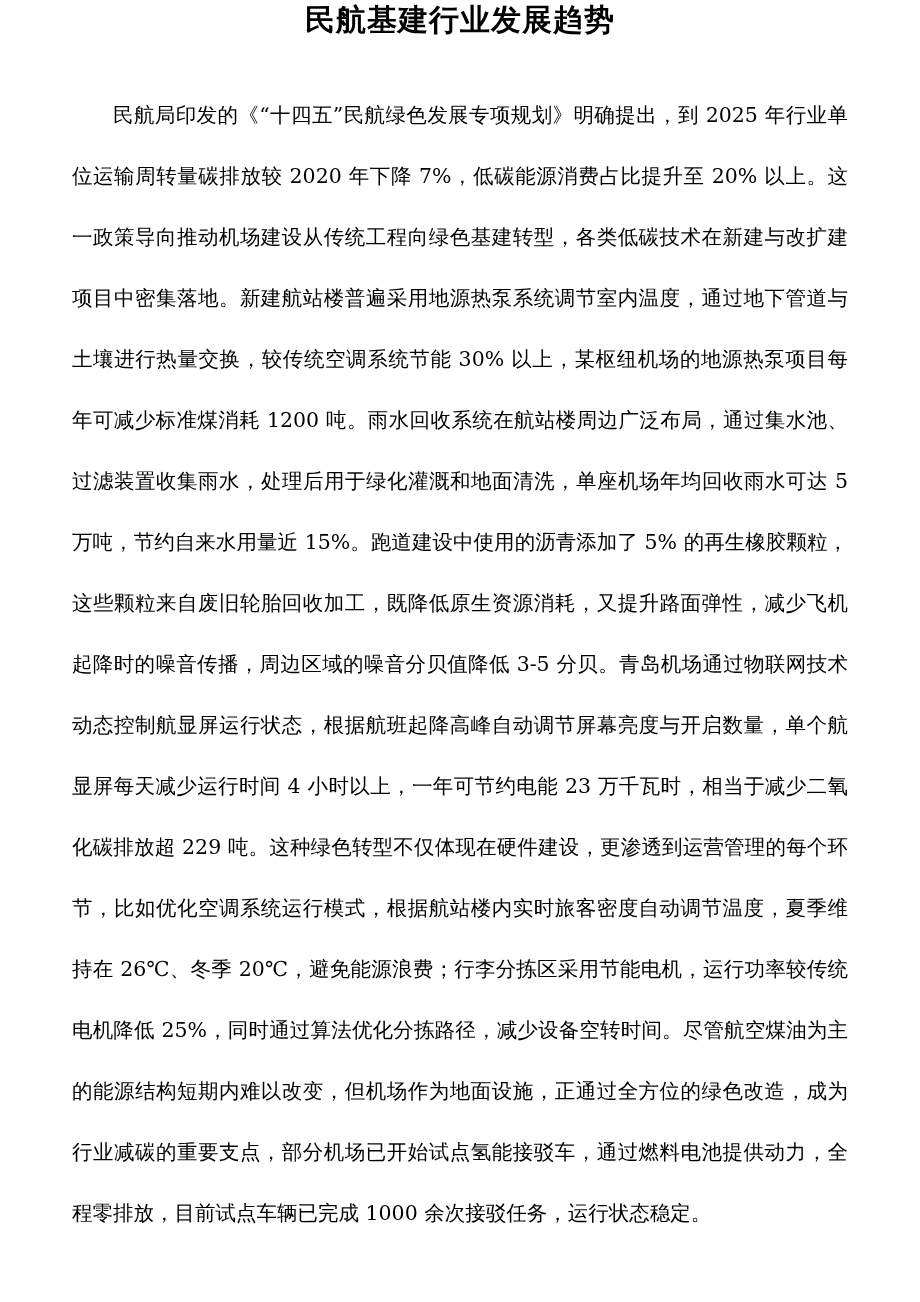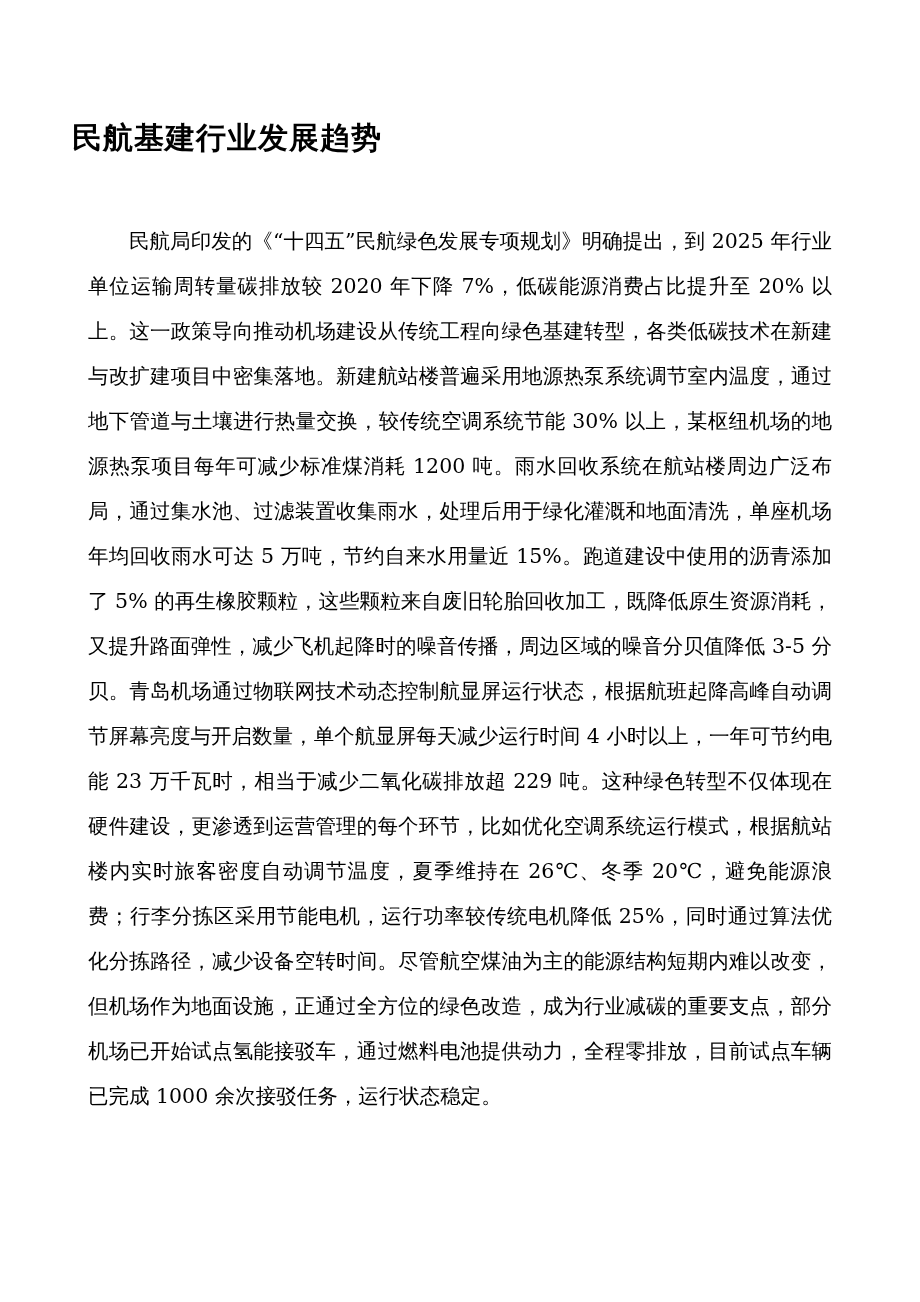--- a/index.html
+++ b/index.html
@@ -17,32 +17,32 @@
   .page {
     position: relative;
     width: 920px;
     height: 1302px;
     background: #ffffff;
     box-sizing: border-box;
     padding: 0 72px;
   }
   .doc-title {
     margin: 0;
-    padding-top: 118px;
+    text-align: center;
     font-family: "DejaVu Sans", "Liberation Sans", sans-serif;
     font-weight: bold;
     font-size: 30px;
     letter-spacing: 1px;
     color: #000000;
   }
   .body-text {
-    margin: 16px;
+    margin: 0;
     padding-top: 44px;
     font-size: 20.5px;
-    line-height: 45px;
+    line-height: 61px;
     text-align: justify;
     text-justify: inter-ideograph;
     text-indent: 2em;
     color: #000000;
     word-break: break-all;
   }
 </style>
 </head>
 <body>
 

